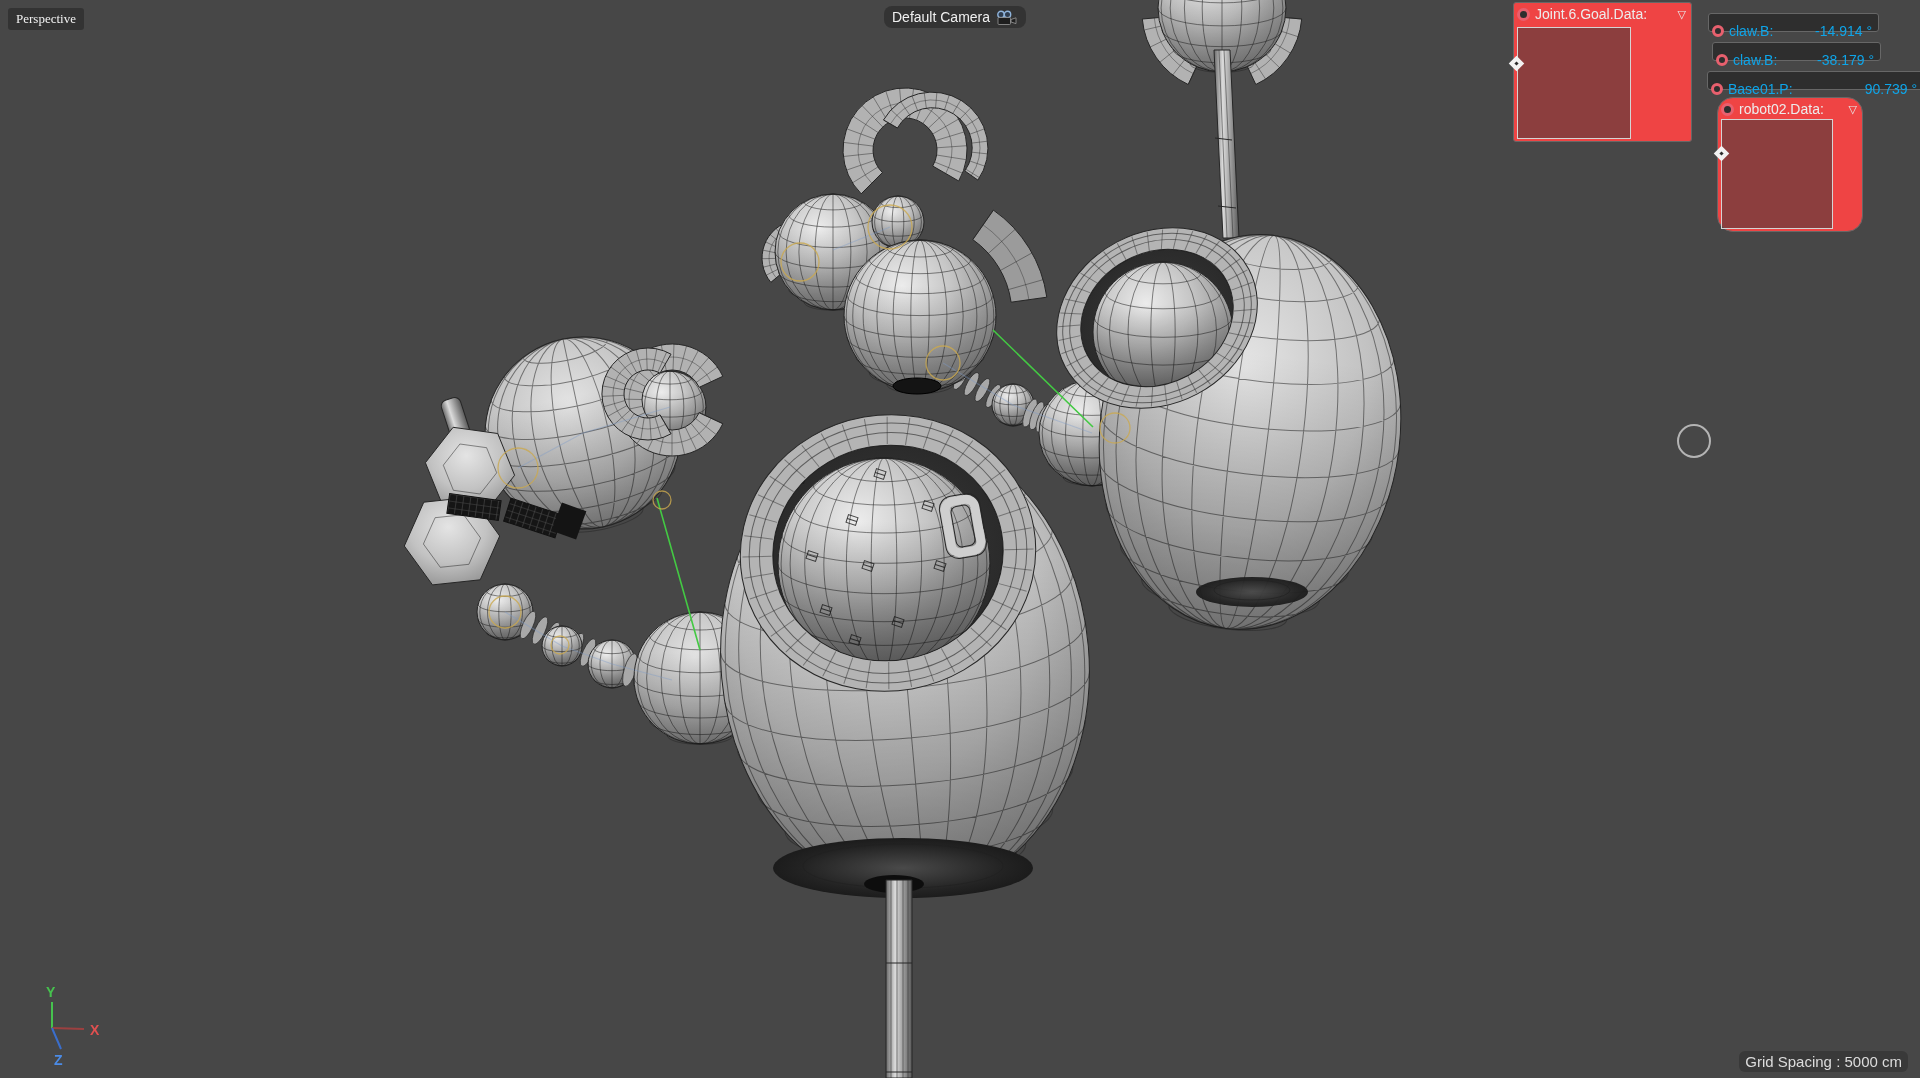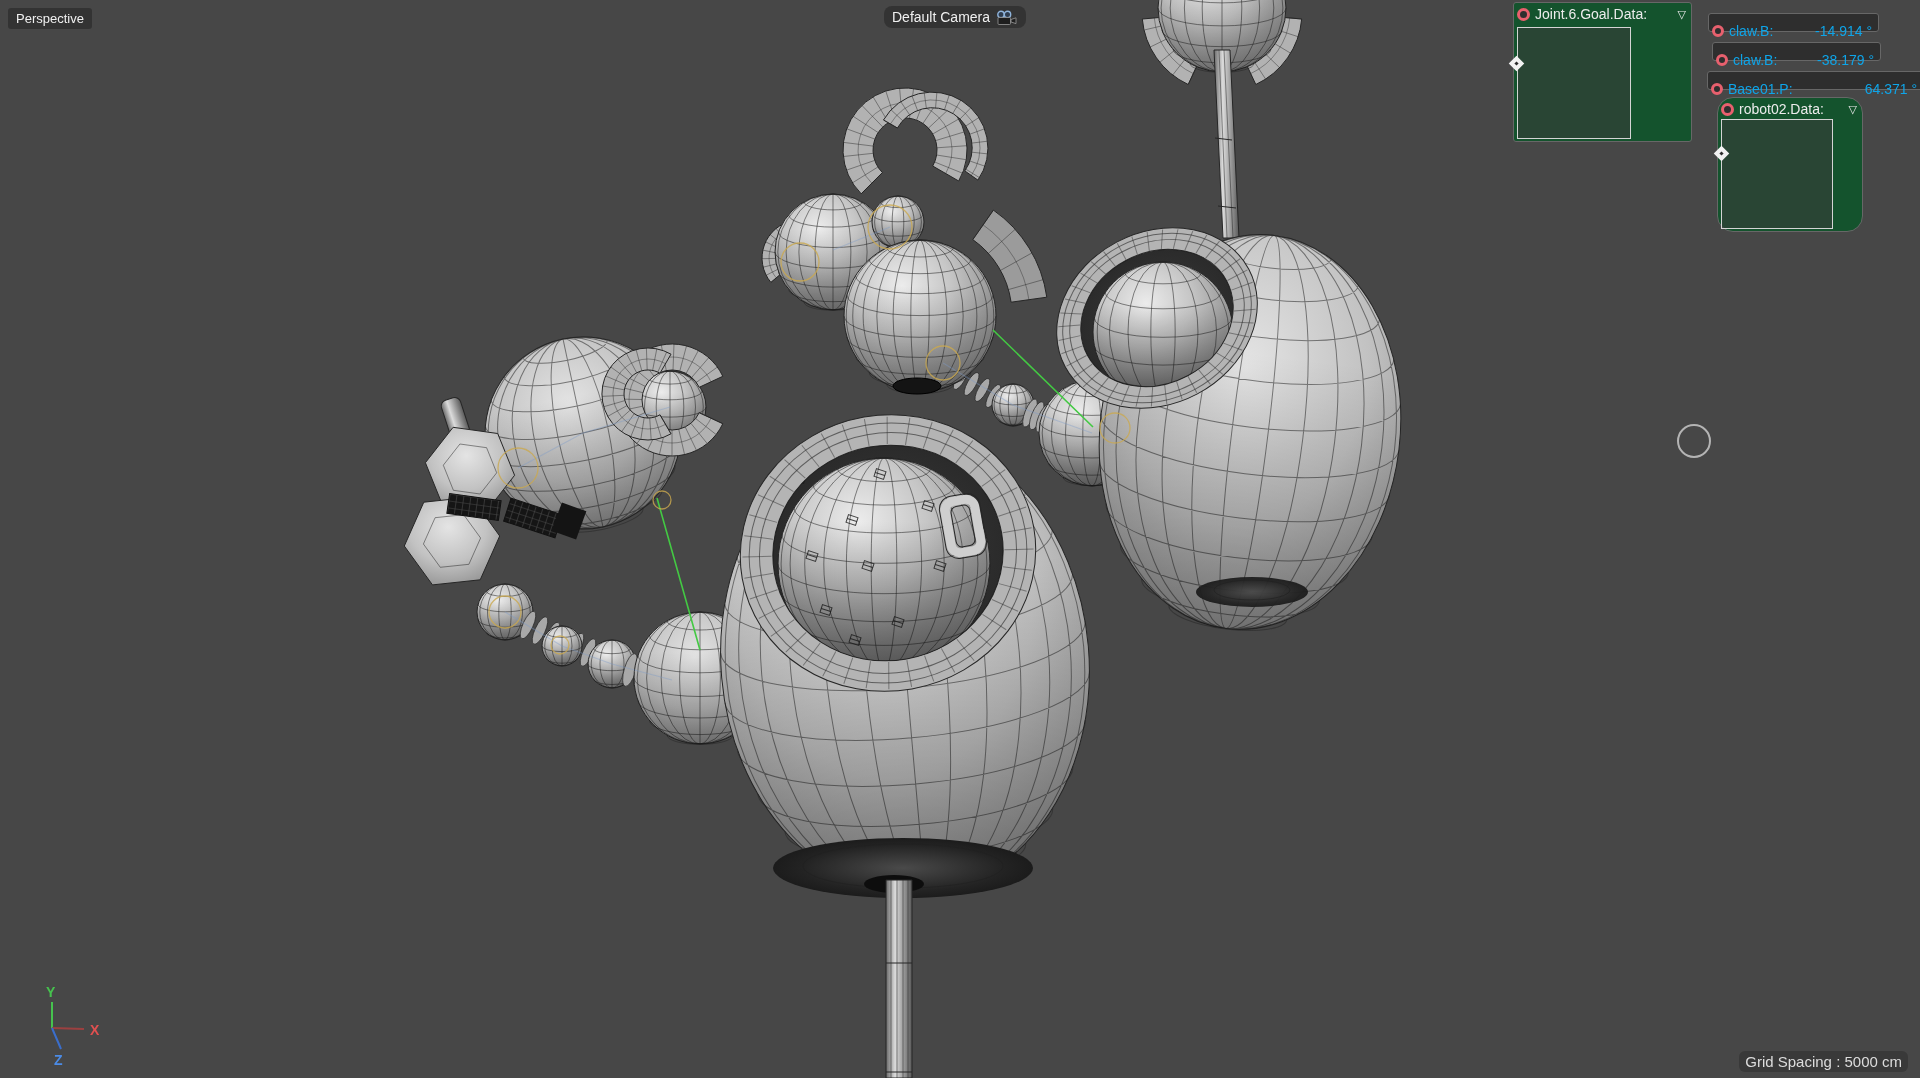--- a/index.html
+++ b/index.html
@@ -5,30 +5,30 @@
   html,body{margin:0;padding:0;width:1920px;height:1078px;overflow:hidden;background:#474747;
     font-family:"Liberation Sans","DejaVu Sans",sans-serif;}
   #viewport{position:relative;width:1920px;height:1078px;overflow:hidden;}
   #scene{position:absolute;left:0;top:0;z-index:1;}
   .hud{position:absolute;z-index:5;}
   .vplabel{background:rgba(48,48,48,.85);color:#f0f0f0;font-size:13px;padding:3px 8px;border-radius:3px;
     display:flex;align-items:center;gap:6px;white-space:nowrap;}
   .hudrow{position:absolute;background:#2e2e2e;border:1px solid #676767;border-radius:3px;height:19px;
     display:flex;align-items:center;gap:5px;padding:16px 6px 0 3px;font-size:14px;color:#0ea5e9;box-sizing:border-box;white-space:nowrap;}
   .hudrow .val{margin-left:auto;}
-  .hudpanel{position:absolute;background:#14532d;border:1px solid #676767;border-radius:3px;box-sizing:border-box;color:#ececec;}
+  .hudpanel{position:absolute;background:#ef4444;border:1px solid #676767;border-radius:3px;box-sizing:border-box;color:#ececec;}
   .panelhead{display:flex;align-items:center;gap:5px;padding:3px 5px 2px 3px;font-size:14px;white-space:nowrap;}
   .dd{margin-left:auto;font-size:11px;color:#e8e8e8;}
   .ring{width:13px;height:13px;border-radius:50%;border:3px solid #e8606e;background:#2e2e2e;box-sizing:border-box;flex:0 0 auto;}
   .ring.small{width:12px;height:12px;}
   .kbox{position:absolute;border:1px solid #d4d4d4;background:rgba(58,58,58,.55);}
   .diamond{position:absolute;width:11px;height:11px;background:#f2f2f2;transform:rotate(45deg);}
   .diamond i{position:absolute;left:4px;top:4px;width:3px;height:3px;background:#2b2b2b;display:block;}
   #gridspacing{right:12px;bottom:6px;background:rgba(40,40,40,.45);color:#dcdcdc;font-size:15px;padding:2px 6px;border-radius:6px;}
-  #perspective{left:8px;top:8px;}
+  #perspective{left:8px;top:8px;font-family:Liberation Serif, serif;}
   #camlabel{left:884px;top:6px;font-size:14px;border-radius:8px;}
   #cursor{position:absolute;left:1677px;top:424px;width:30px;height:30px;border:2px solid #b4b4b4;border-radius:50%;z-index:4;}
   #gizmo{position:absolute;left:28px;top:980px;z-index:4;}
   #gizmo text{font-size:14px;font-weight:bold;font-family:"Liberation Sans",sans-serif;}
 </style>
 </head>
 <body style="background: rgb(71, 71, 71);">
 
 <div id="viewport">
 
@@ -372,21 +372,21 @@
     <span class="val">-14.914 °</span>
   </div>
   <div class="hud hudrow" style="left:1712px;top:42px;width:169px;">
     <span class="ring small"></span>
     <span>claw.B:</span>
     <span class="val">-38.179 °</span>
   </div>
   <div class="hud hudrow" style="left:1707px;top:71px;width:217px;">
     <span class="ring small"></span>
     <span>Base01.P:</span>
-    <span class="val">64.371 °</span>
+    <span class="val">90.739 °</span>
   </div>
 
   <div class="hud hudpanel" style="left:1717px;top:97px;width:146px;height:135px;border-radius:16px;">
     <div class="panelhead">
       <span class="ring"></span>
       <span>robot02.Data:</span>
       <span class="dd">▽</span>
     </div>
     <div class="kbox" style="left:3px;top:21px;width:110px;height:108px;">
       <span class="diamond" style="left:-6px;top:28px;">

